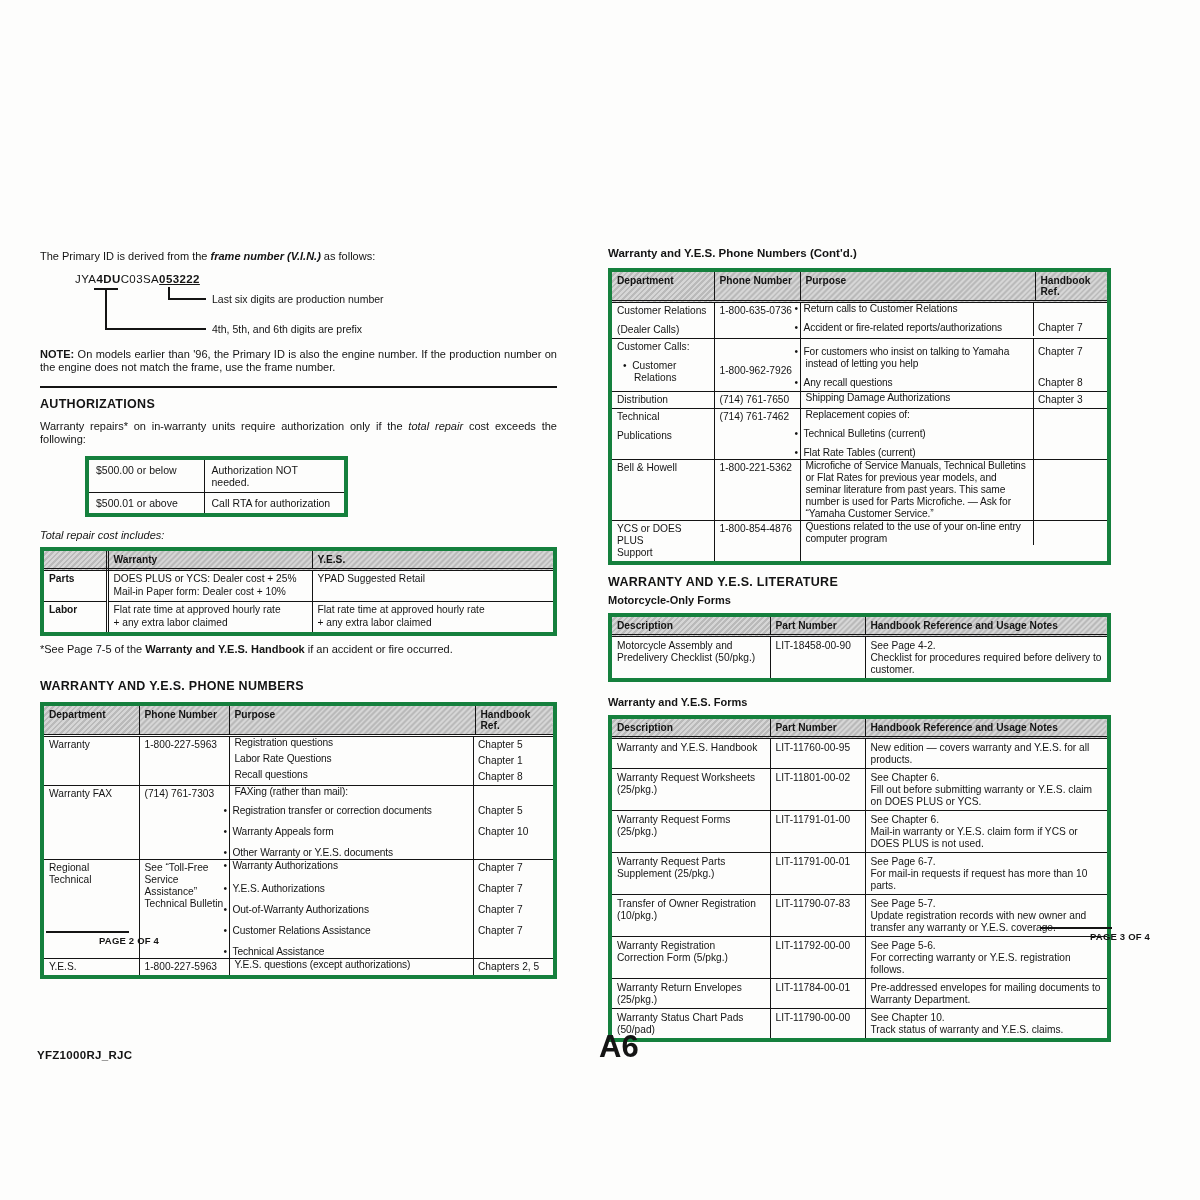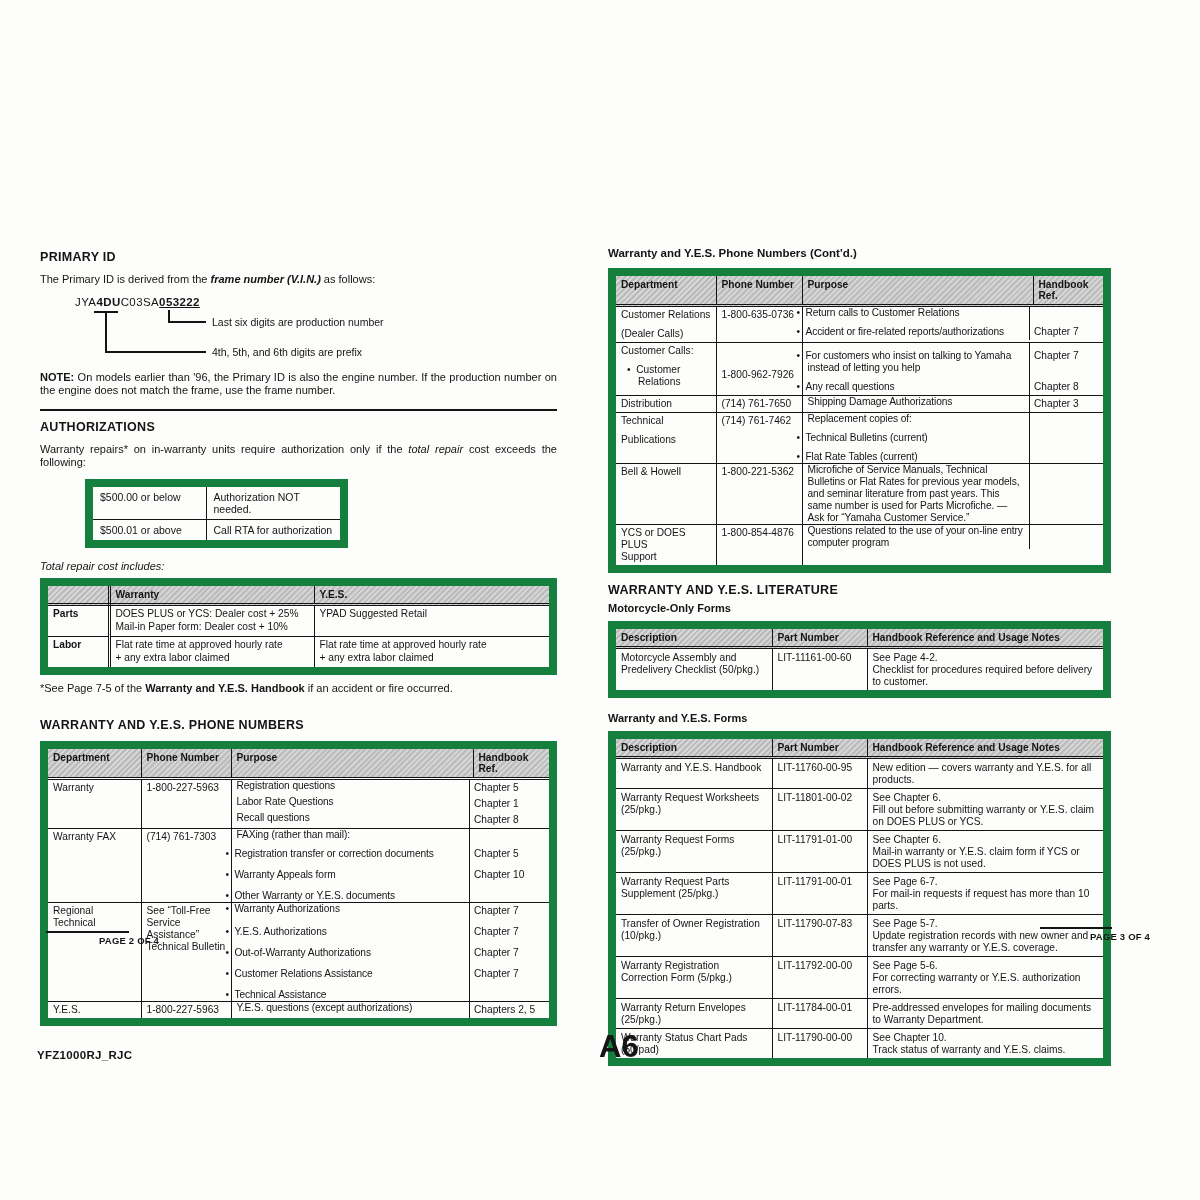--- a/index.html
+++ b/index.html
@@ -16,21 +16,21 @@
 .rule{border-top:2px solid #141414;margin:11px 0 9px;}
 .ital{font-style:italic;}
 .bold{font-weight:bold;}
 
 .vinwrap{position:relative;height:72px;font-size:11.5px;margin-bottom:3px;}
 .vin{position:absolute;left:35px;top:0;letter-spacing:.4px;}
 .vin .u{text-decoration:underline;margin-top:36px;}
 .ln{position:absolute;background:#141414;}
 .callout{position:absolute;font-size:10.5px;white-space:nowrap;}
 
-table{border-collapse:collapse;table-layout:fixed;border:8px solid #15803d;}
+table{border-collapse:collapse;table-layout:fixed;border:4px solid #15803d;}
 th,td{border:1px solid #141414;font-size:10.2px;vertical-align:top;text-align:left;}
 th{background:#c6c6c6;background-image:repeating-linear-gradient(135deg,rgba(255,255,255,.28) 0 2px,rgba(0,0,0,.06) 2px 4px);padding:3px 5px;border-bottom:3px double #141414;}
 td{padding:2px 5px;line-height:12px;}
 
 .authtab{width:263px;margin-left:45px;margin-bottom:2px;}
 .authtab td{font-size:10.5px;padding:4px 7px;}
 
 .costtab{width:100%;margin:5px 0 7px;}
 .costtab .lbl{font-weight:bold;border-right:3px double #141414;}
 .costtab td div{margin-bottom:1px;}
@@ -61,21 +61,20 @@
 #pgt1{left:55px;top:935px;}
 #pgt2{left:1046px;top:931px;}
 #doccode{position:absolute;left:37px;top:1049px;font-size:11.5px;font-weight:bold;letter-spacing:.3px;text-align:center;}
 #pagelabel{position:absolute;left:599px;top:1029px;font-size:31px;font-weight:bold;}
 </style>
 </head>
 <body>
 
 <div class="col" id="leftcol">
 
-  <div class="h1">PRIMARY ID</div>
 
   <p class="body"><span>The Primary ID is derived from the </span><span class="bold ital">frame number (V.I.N.)</span><span> as follows:</span></p>
 
   <div class="vinwrap">
     <div class="vin"><span>JYA</span><span class="bold">4DU</span><span>C03SA</span><span class="bold u">053222</span></div>
     <div class="ln" style="left:128px;top:14px;width:2px;height:13px;"></div>
     <div class="ln" style="left:128px;top:25px;width:38px;height:2px;"></div>
     <div class="callout" style="left:172px;top:20px;">Last six digits are production number</div>
     <div class="ln" style="left:54px;top:15px;width:24px;height:2px;"></div>
     <div class="ln" style="left:65px;top:15px;width:2px;height:42px;"></div>
@@ -386,21 +385,21 @@
         <th>Part Number</th>
         <th>Handbook Reference and Usage Notes</th>
       </tr>
     </thead>
     <tbody>
       <tr>
         <td>
           <div>Motorcycle Assembly and</div>
           <div>Predelivery Checklist (50/pkg.)</div>
         </td>
-        <td>LIT-11161-00-60</td>
+        <td>LIT-18458-00-90</td>
         <td>
           <div>See Page 4-2.</div>
           <div>Checklist for procedures required before delivery to customer.</div>
         </td>
       </tr>
     </tbody>
   </table>
 
   <div class="h2b">Warranty and Y.E.S. Forms</div>
 
@@ -472,21 +471,21 @@
         </td>
       </tr>
       <tr>
         <td>
           <div>Warranty Registration</div>
           <div>Correction Form (5/pkg.)</div>
         </td>
         <td>LIT-11792-00-00</td>
         <td>
           <div>See Page 5-6.</div>
-          <div>For correcting warranty or Y.E.S. authorization errors.</div>
+          <div>For correcting warranty or Y.E.S. registration follows.</div>
         </td>
       </tr>
       <tr>
         <td>
           <div>Warranty Return Envelopes</div>
           <div>(25/pkg.)</div>
         </td>
         <td>LIT-11784-00-01</td>
         <td>
           <div>Pre-addressed envelopes for mailing documents to Warranty Department.</div>

